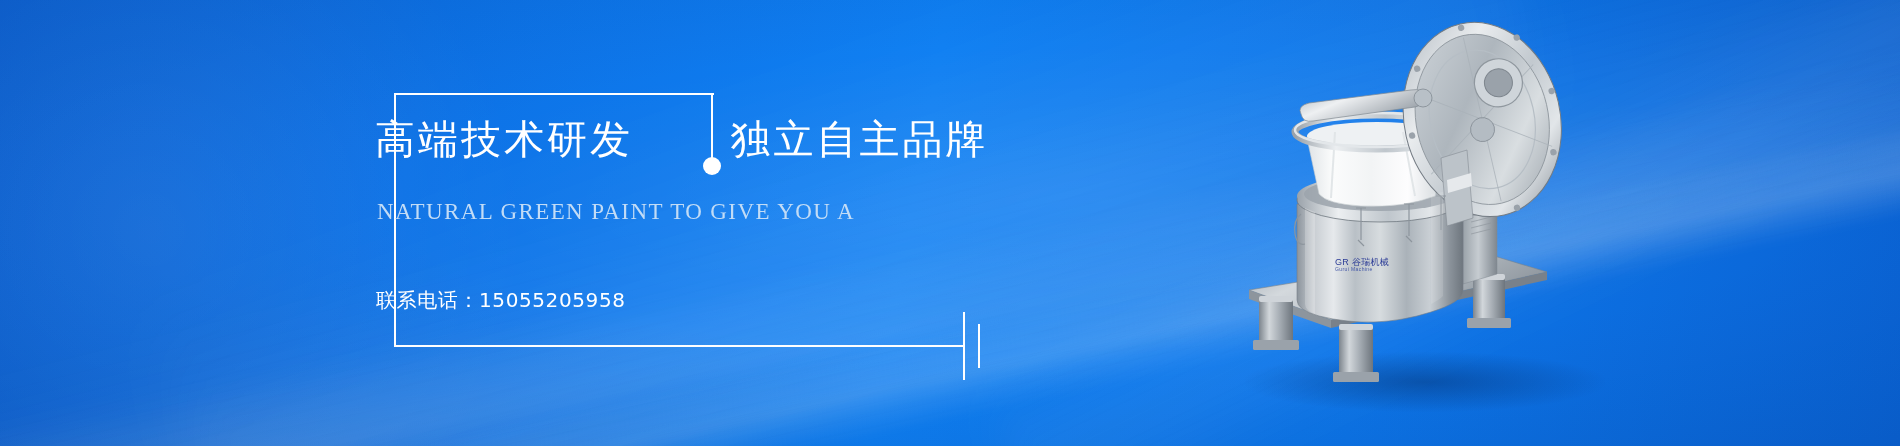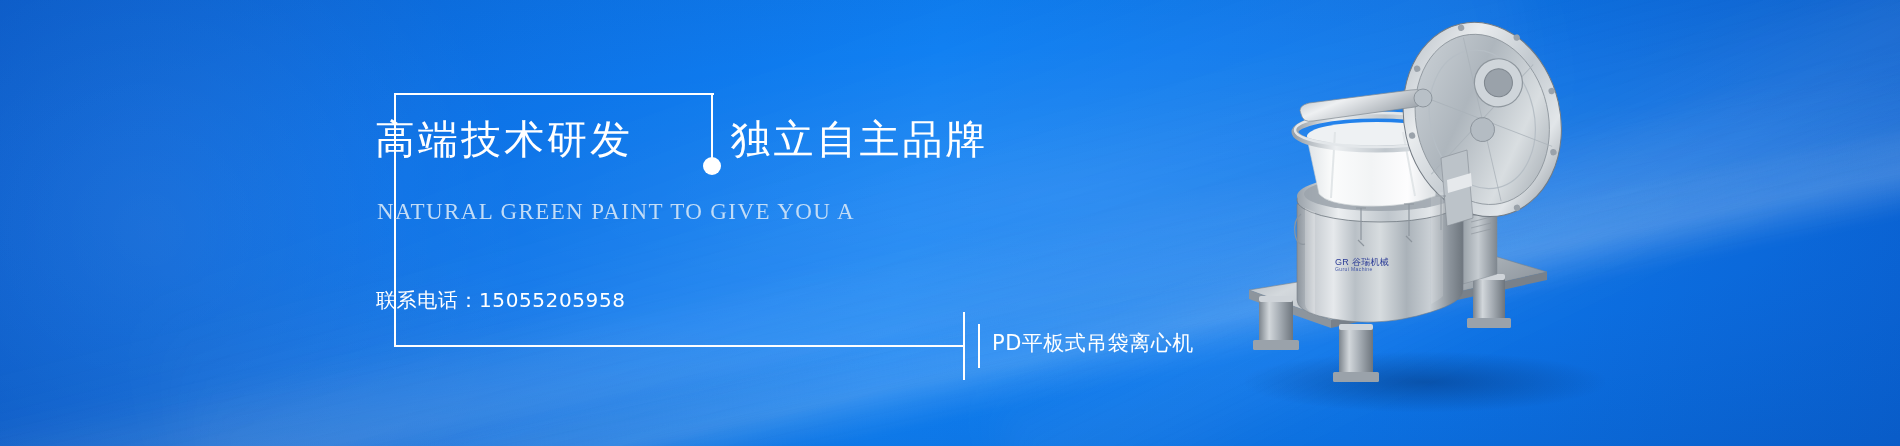--- a/index.html
+++ b/index.html
@@ -218,21 +218,20 @@
   <div class="headline-cn">
     <span>高端技术研发</span>
     <span class="gap"></span>
     <span>独立自主品牌</span>
   </div>
 
   <div class="subline-en">NATURAL GREEN PAINT TO GIVE YOU A</div>
 
   <div class="contact">联系电话：15055205958</div>
 
-  <div class="product-caption">PD平板式吊袋离心机</div>
 
   <div class="machine-shadow"></div>
 
   <svg id="machine" viewBox="0 0 380 430">
     <defs>
       <linearGradient id="steelV" x1="0" y1="0" x2="1" y2="0">
         <stop offset="0%" stop-color="#8c949c"></stop>
         <stop offset="10%" stop-color="#c8cdd2"></stop>
         <stop offset="22%" stop-color="#e6e9ec"></stop>
         <stop offset="35%" stop-color="#b9c0c6"></stop>

